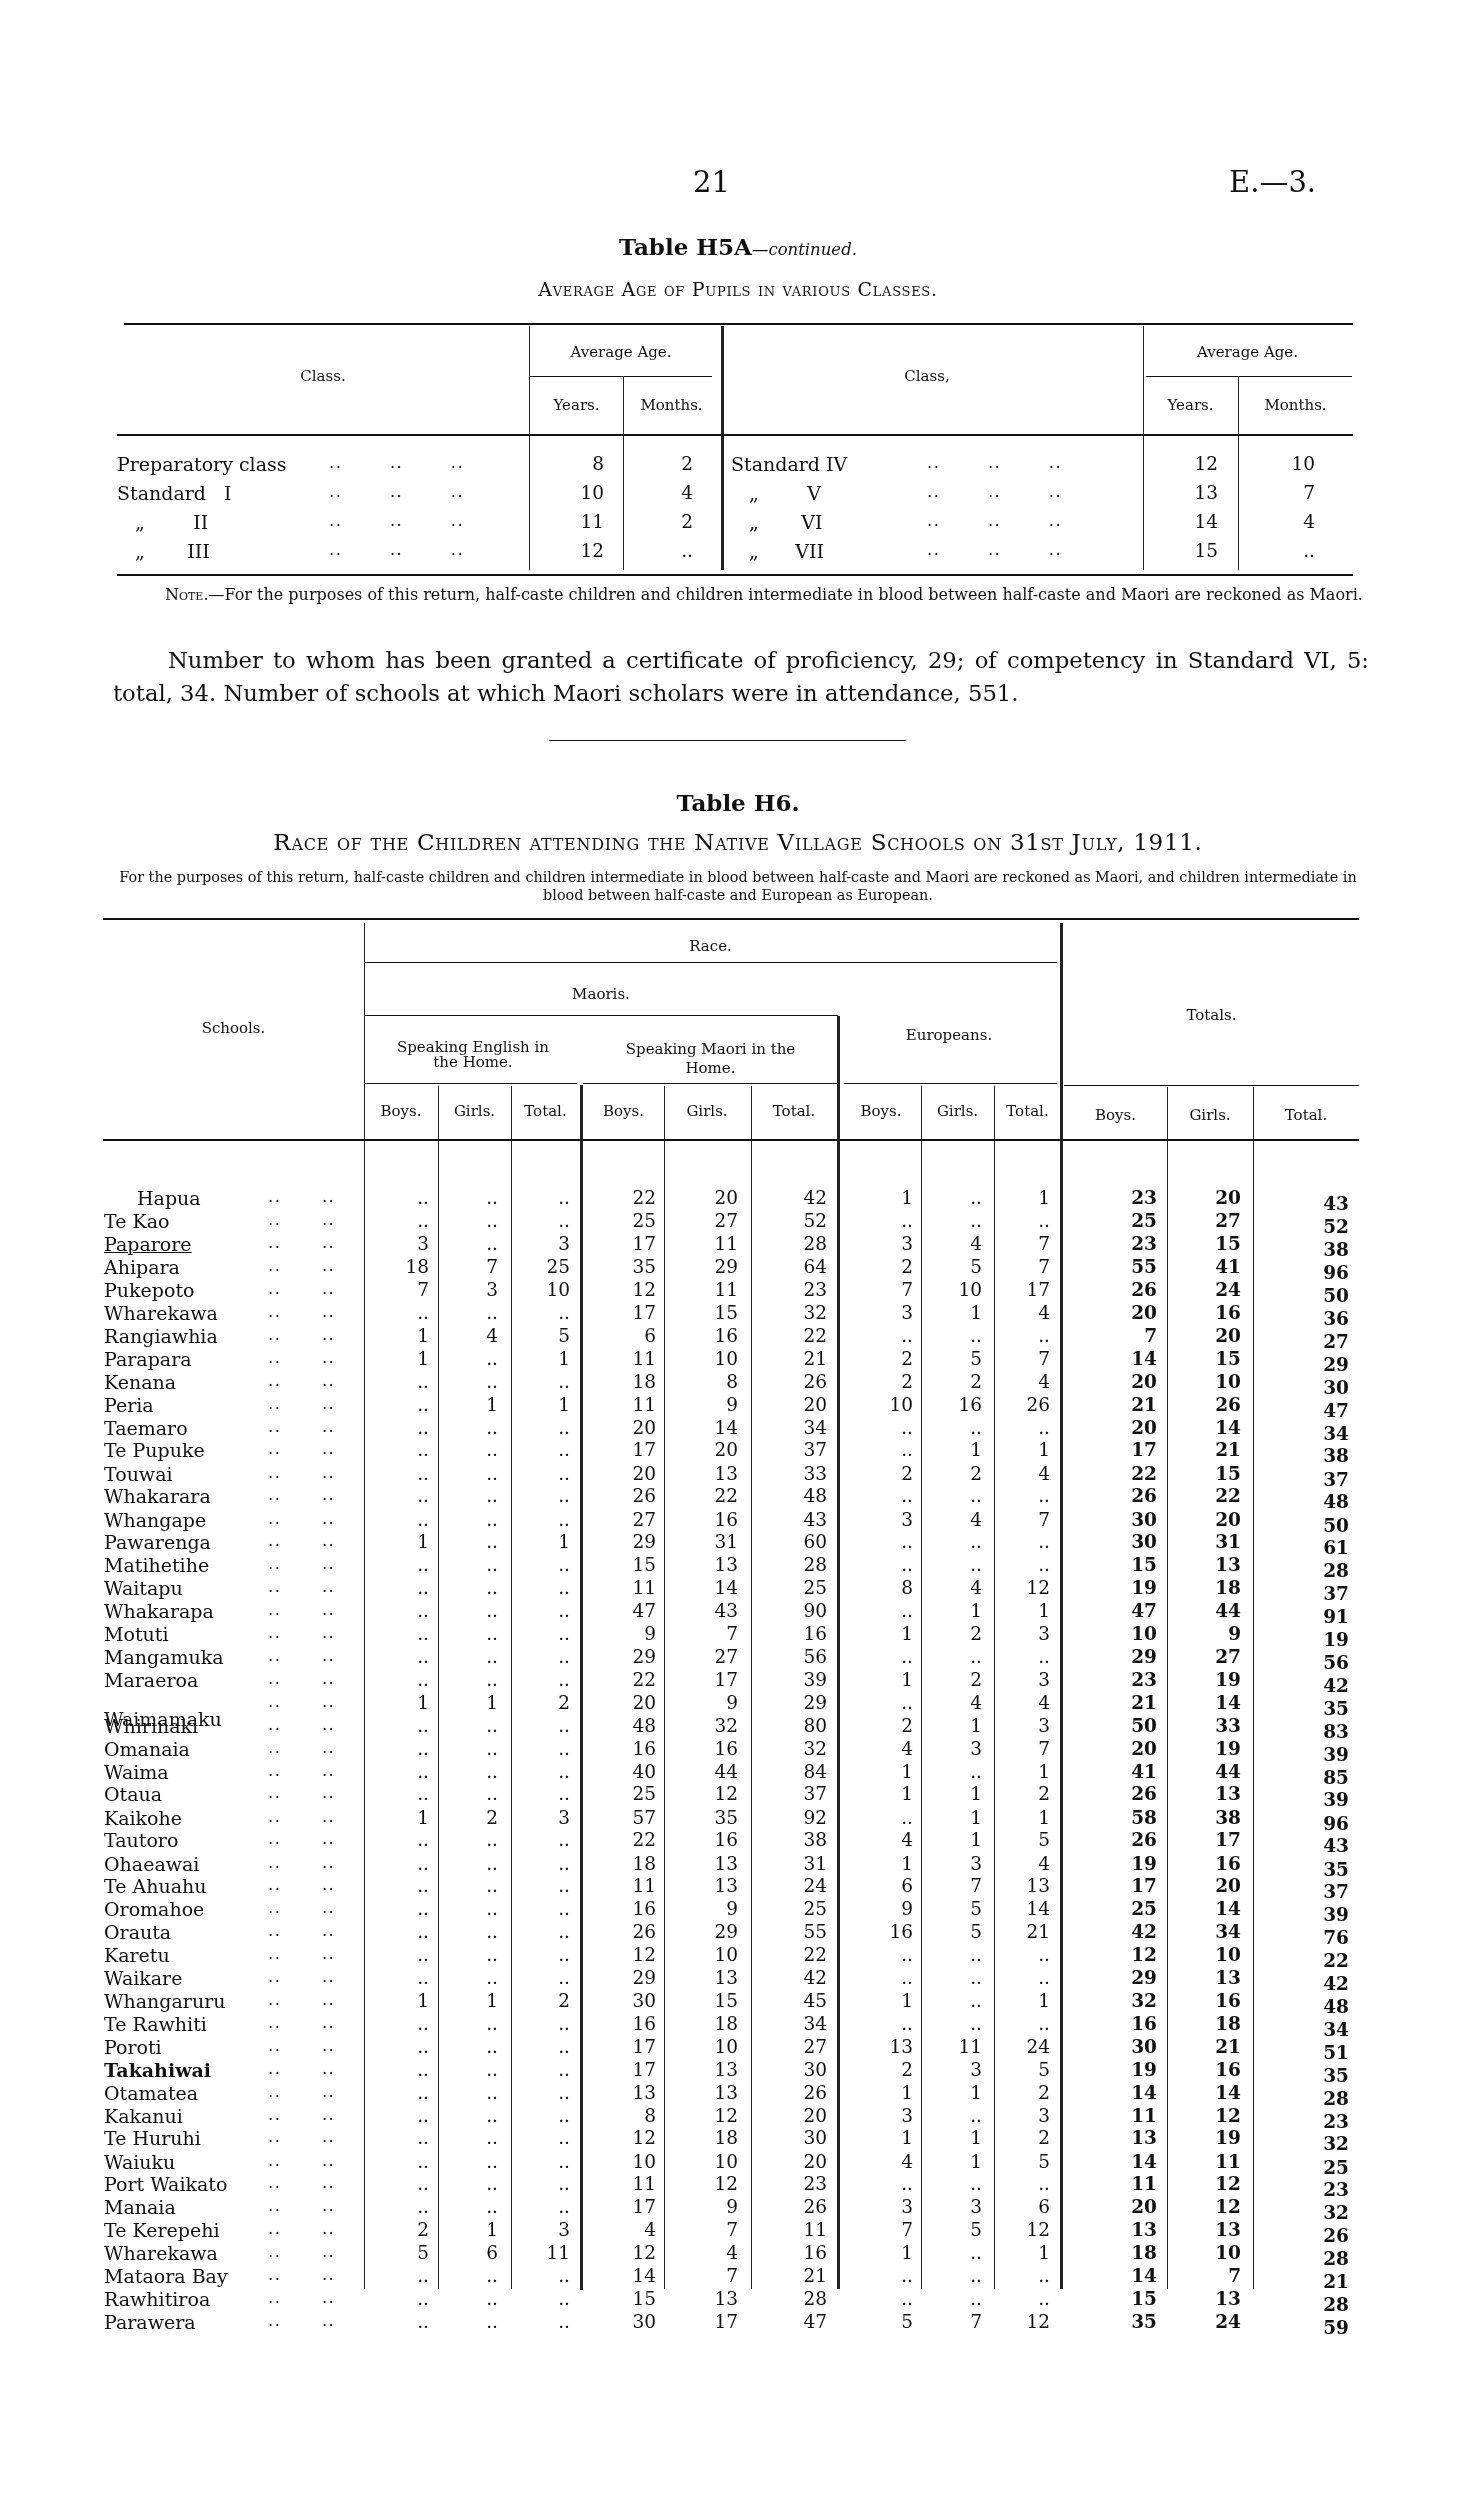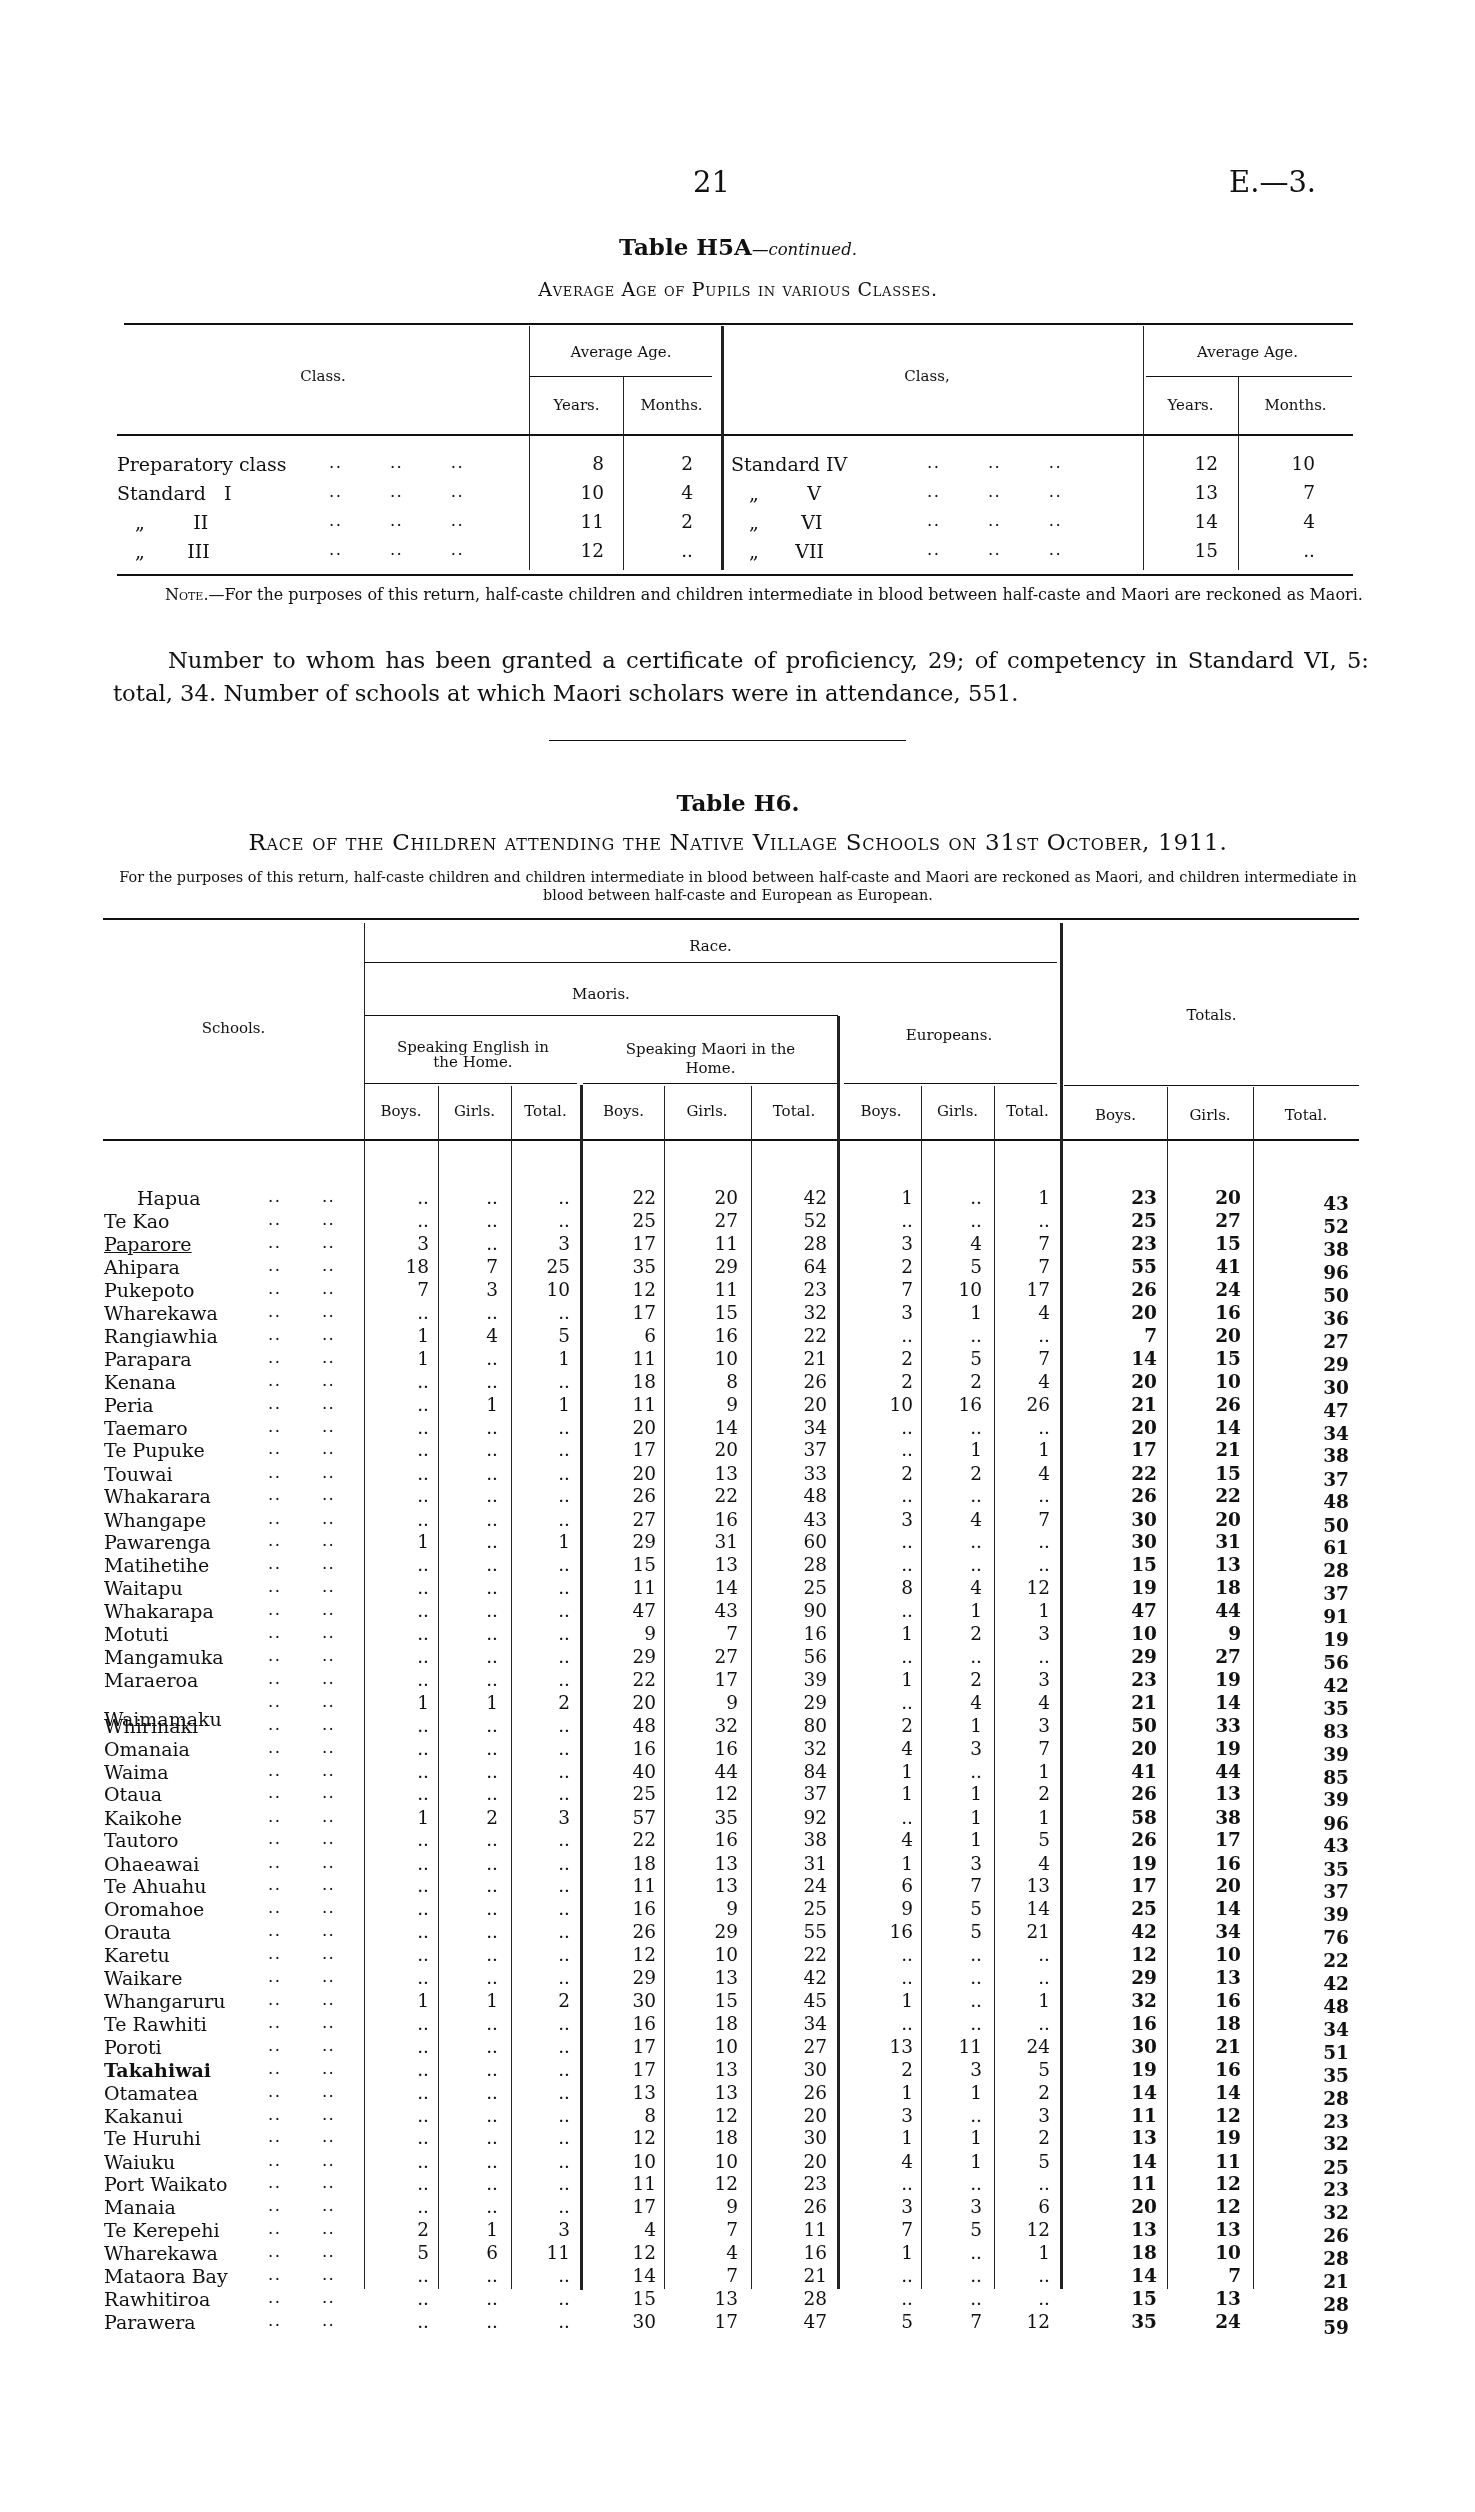--- a/index.html
+++ b/index.html
@@ -88,21 +88,21 @@
       <div class="num" style="left:1163px;top:540px;">15</div>
       <div class="num" style="left:1260px;top:540px;">..</div>
     </div>
 </div>
 
 <div class="abs note"><span class="sc">Note.</span><span>—For the purposes of this return, half-caste children and children intermediate in blood between half-caste and Maori are reckoned as Maori.</span></div>
 <div class="abs para">Number to whom has been granted a certificate of proficiency, 29; of competency in Standard VI, 5: total, 34. Number of schools at which Maori scholars were in attendance, 551.</div>
 <div class="hr" style="left:549px;top:740px;width:357px;height:1.4px;"></div>
 
 <div class="abs h6title">Table H6.</div>
-<div class="abs h6sub">Race of the Children attending the Native Village Schools on 31st October, 1911.</div>
+<div class="abs h6sub">Race of the Children attending the Native Village Schools on 31st July, 1911.</div>
 <div class="abs h6note">For the purposes of this return, half-caste children and children intermediate in blood between half-caste and Maori are reckoned as Maori, and children intermediate in blood between half-caste and European as European.</div>
 
 <div id="h6">
   <div class="hr" style="left:103px;top:918px;width:1256px;"></div>
   <div class="hr" style="left:103px;top:1139px;width:1256px;"></div>
   <div class="hr" style="left:364px;top:962px;width:693px;height:1.4px;"></div>
   <div class="hr" style="left:364px;top:1015px;width:474px;height:1.4px;"></div>
   <div class="hr" style="left:364px;top:1083px;width:213px;height:1.4px;"></div>
   <div class="hr" style="left:583px;top:1083px;width:254px;height:1.4px;"></div>
   <div class="hr" style="left:844px;top:1083px;width:213px;height:1.4px;"></div>

